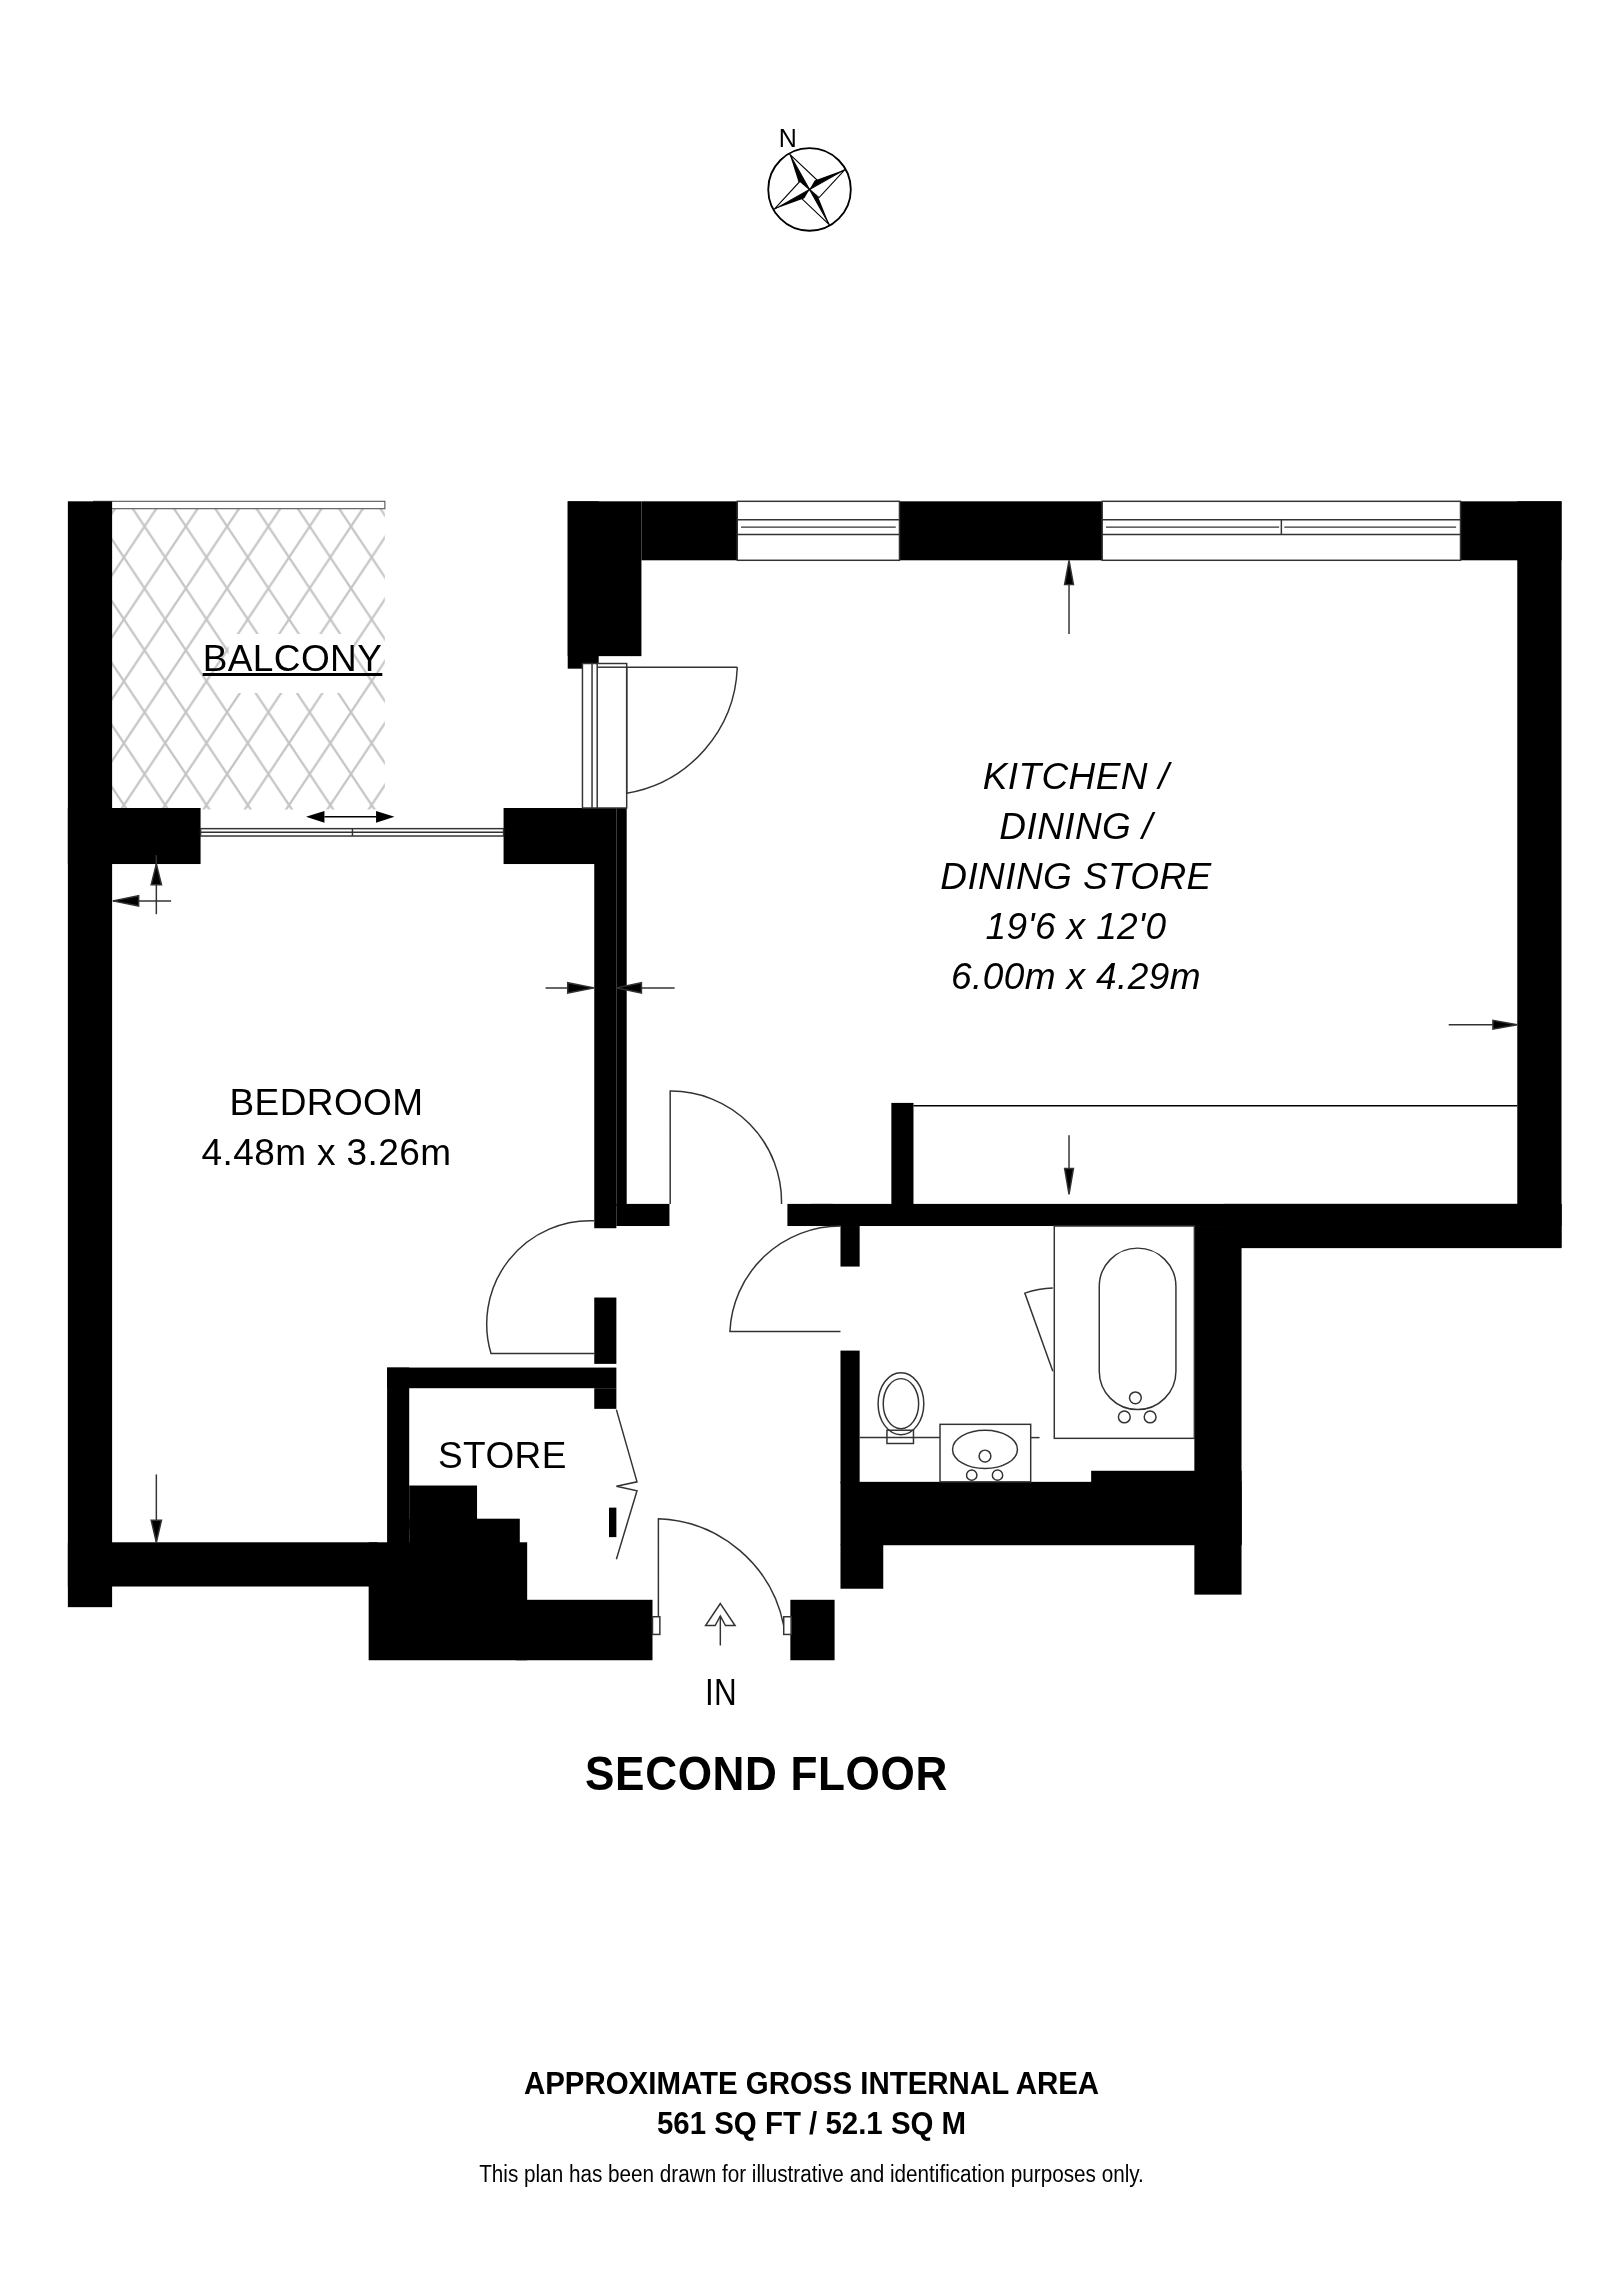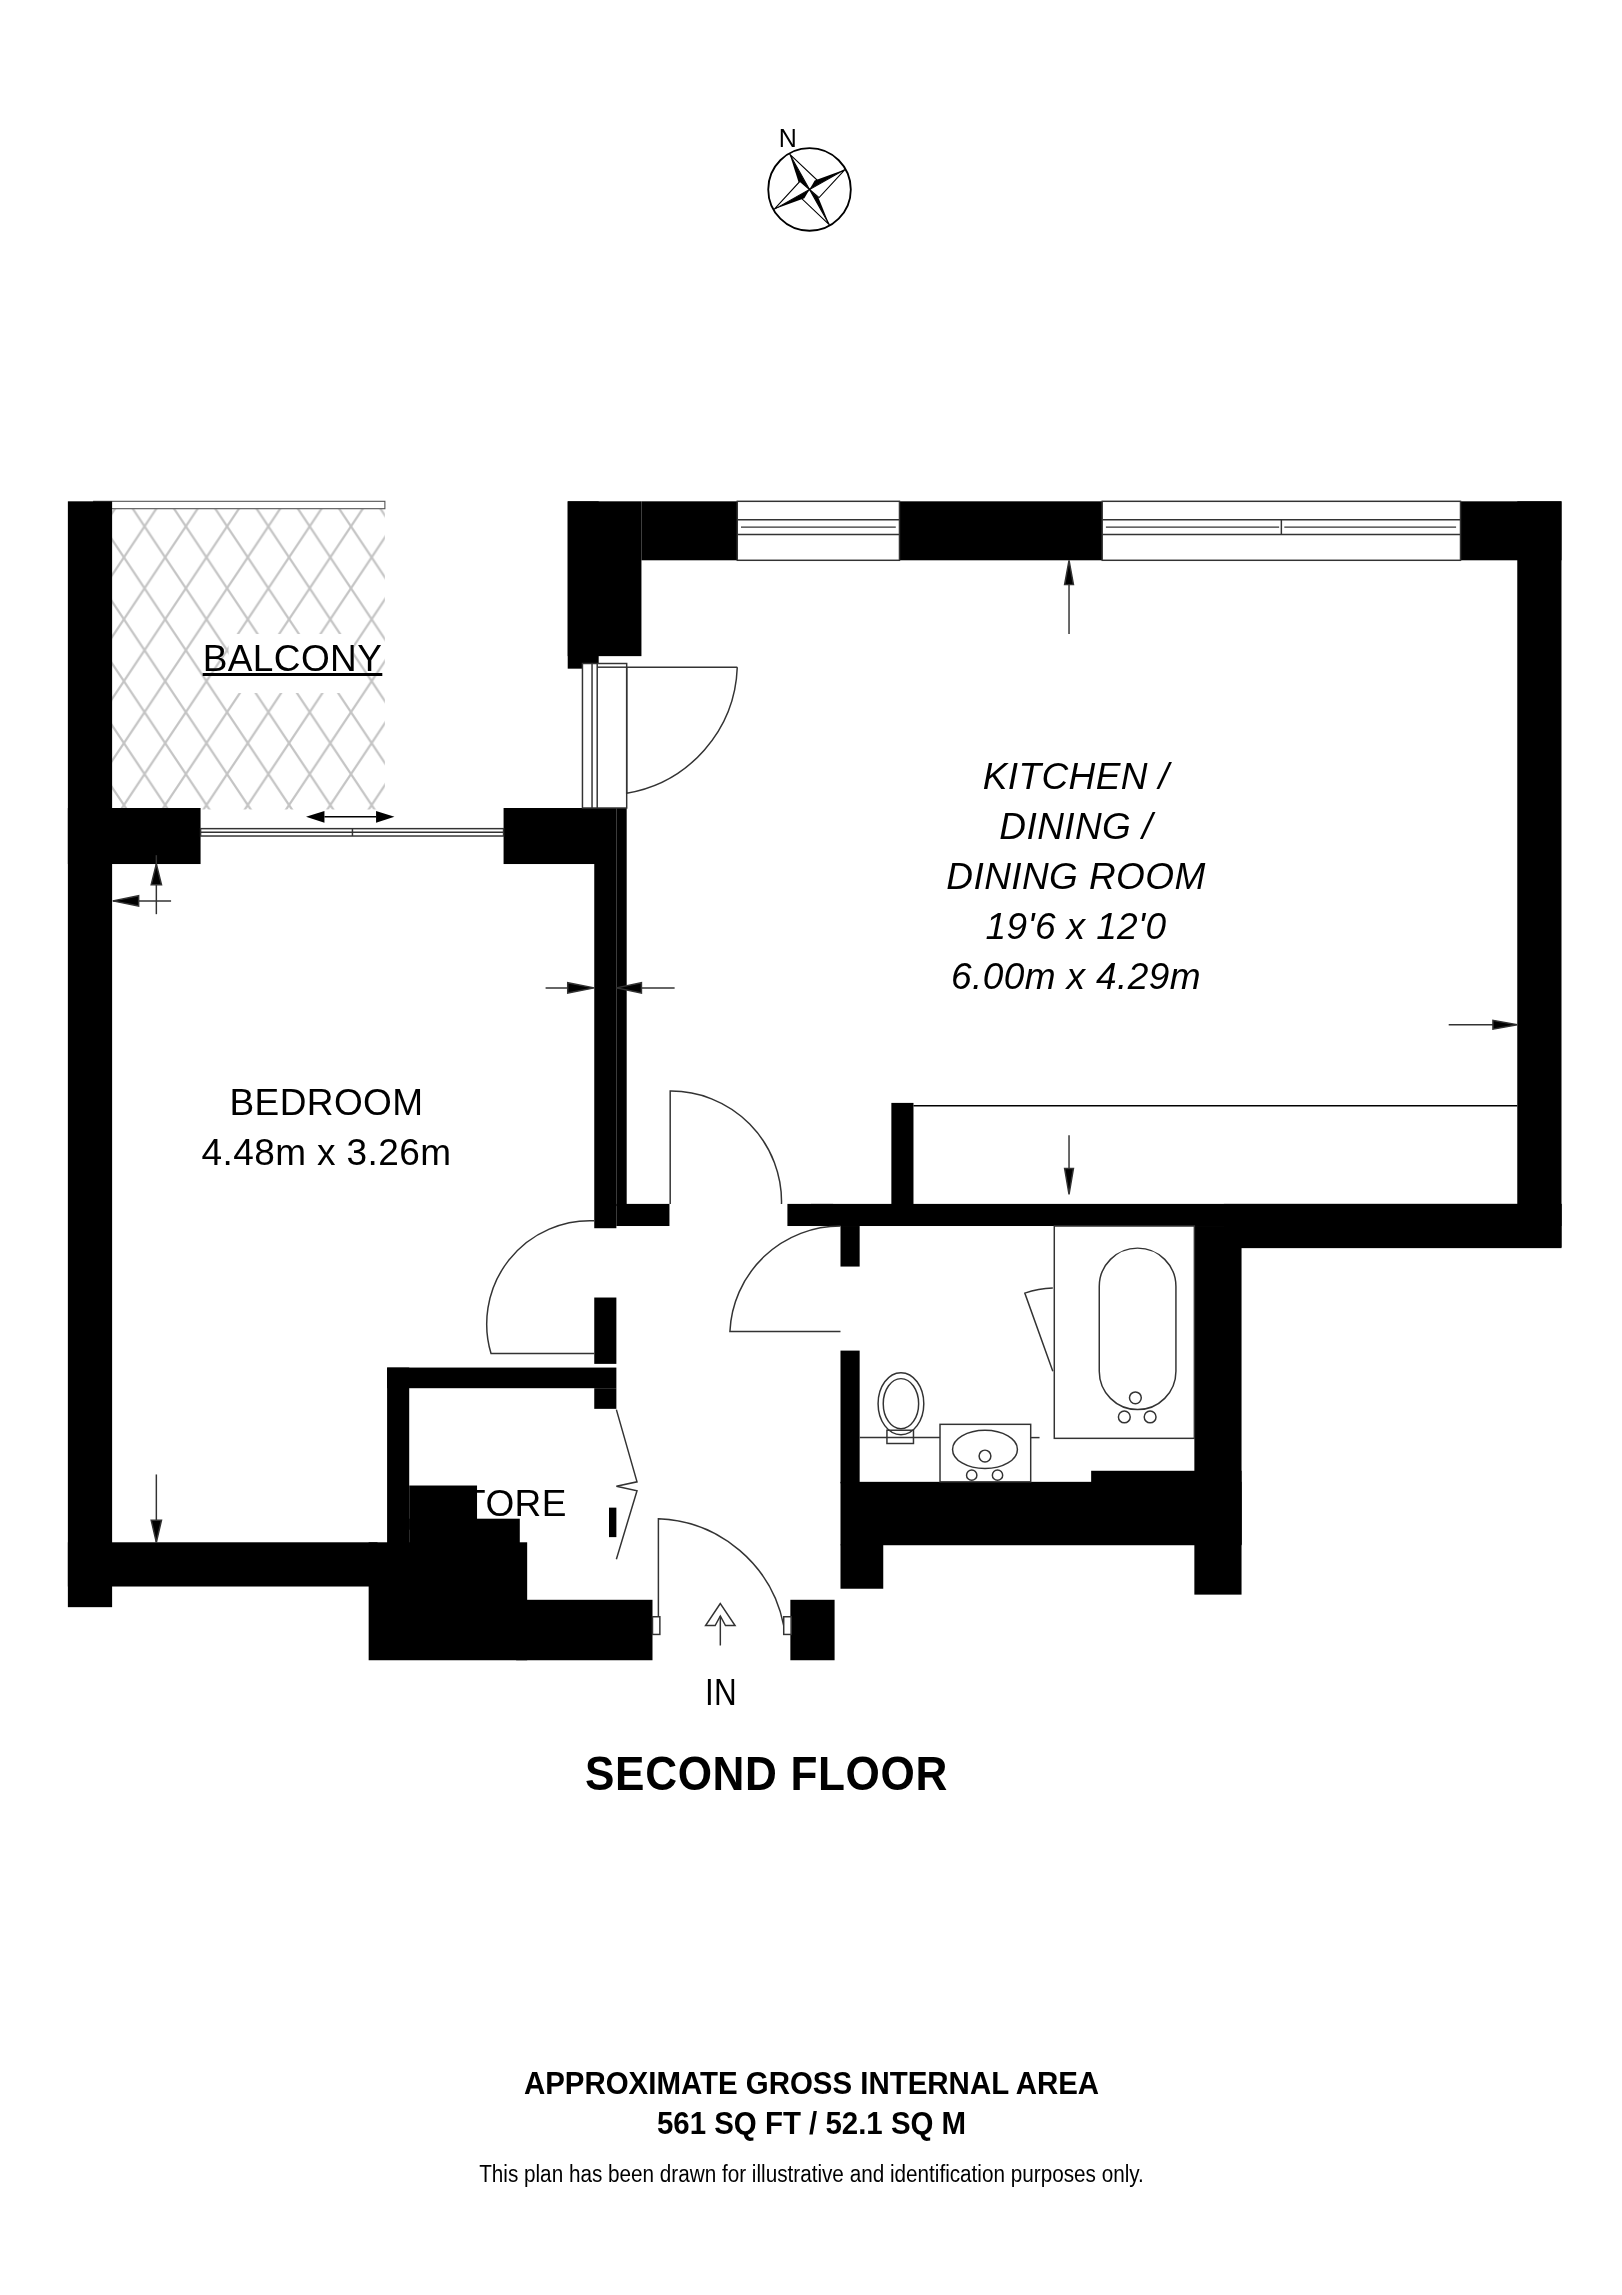--- a/index.html
+++ b/index.html
@@ -194,31 +194,31 @@
   </g>
 </svg>
 
 <div class="lbl compass-n" style="left:773px; top:124px; width:29.5px;">N</div>
 
 <div class="lbl room-lbl" style="left:167px; top:634px; width:251px;text-decoration:underline;">BALCONY</div>
 
 <div class="lbl room-lbl" style="left:855px; top:752px; width:442px;font-style:italic;">
   <div>KITCHEN /</div>
   <div>DINING /</div>
-  <div>DINING ROOM</div>
+  <div>DINING STORE</div>
   <div>19'6 x 12'0</div>
   <div>6.00m x 4.29m</div>
 </div>
 
 <div class="lbl room-lbl" style="left:142px; top:1078px; width:369px;">
   <div>BEDROOM</div>
   <div>4.48m x 3.26m</div>
 </div>
 
-<div class="lbl room-lbl" style="left:438px; top:1431px; width:118px;margin-top:48px;">STORE</div>
+<div class="lbl room-lbl" style="left:438px; top:1431px; width:118px;">STORE</div>
 
 <div class="lbl room-lbl" style="left:684px; top:1668px; width:74px; transform:scaleX(0.85);">IN</div>
 
 <div class="lbl floor-title" style="left:516px; top:1745px; width:501px;">SECOND FLOOR</div>
 
 <div class="lbl area-title" style="left:369px; top:2063px; width:885px;">
   <div>APPROXIMATE GROSS INTERNAL AREA</div>
   <div>561 SQ FT / 52.1 SQ M</div>
 </div>
 

